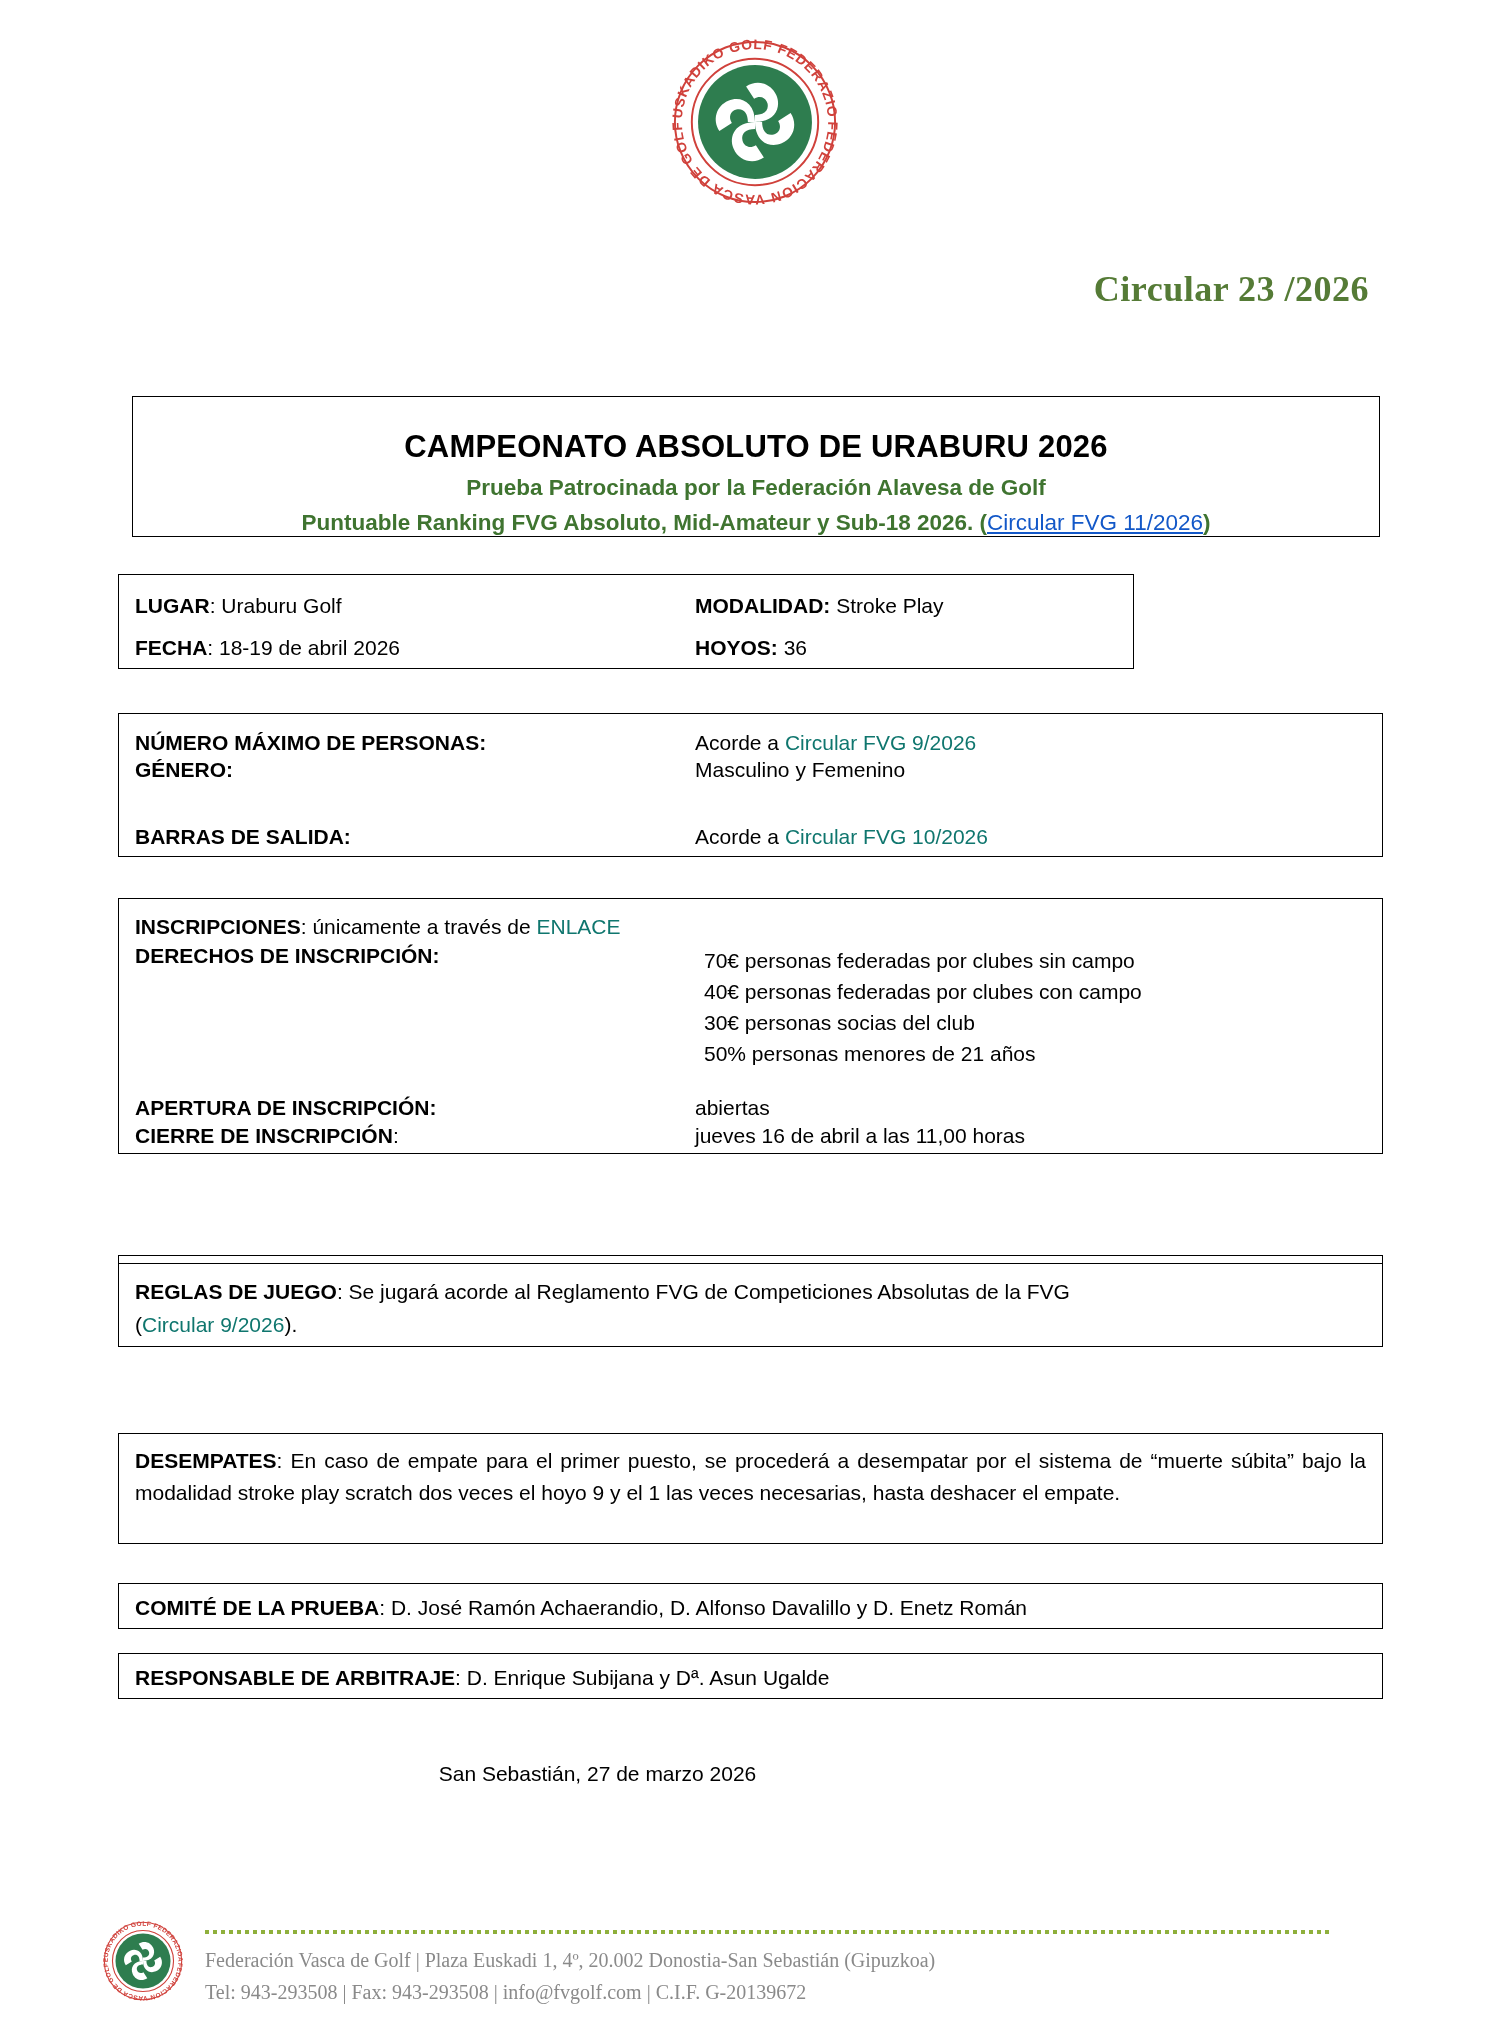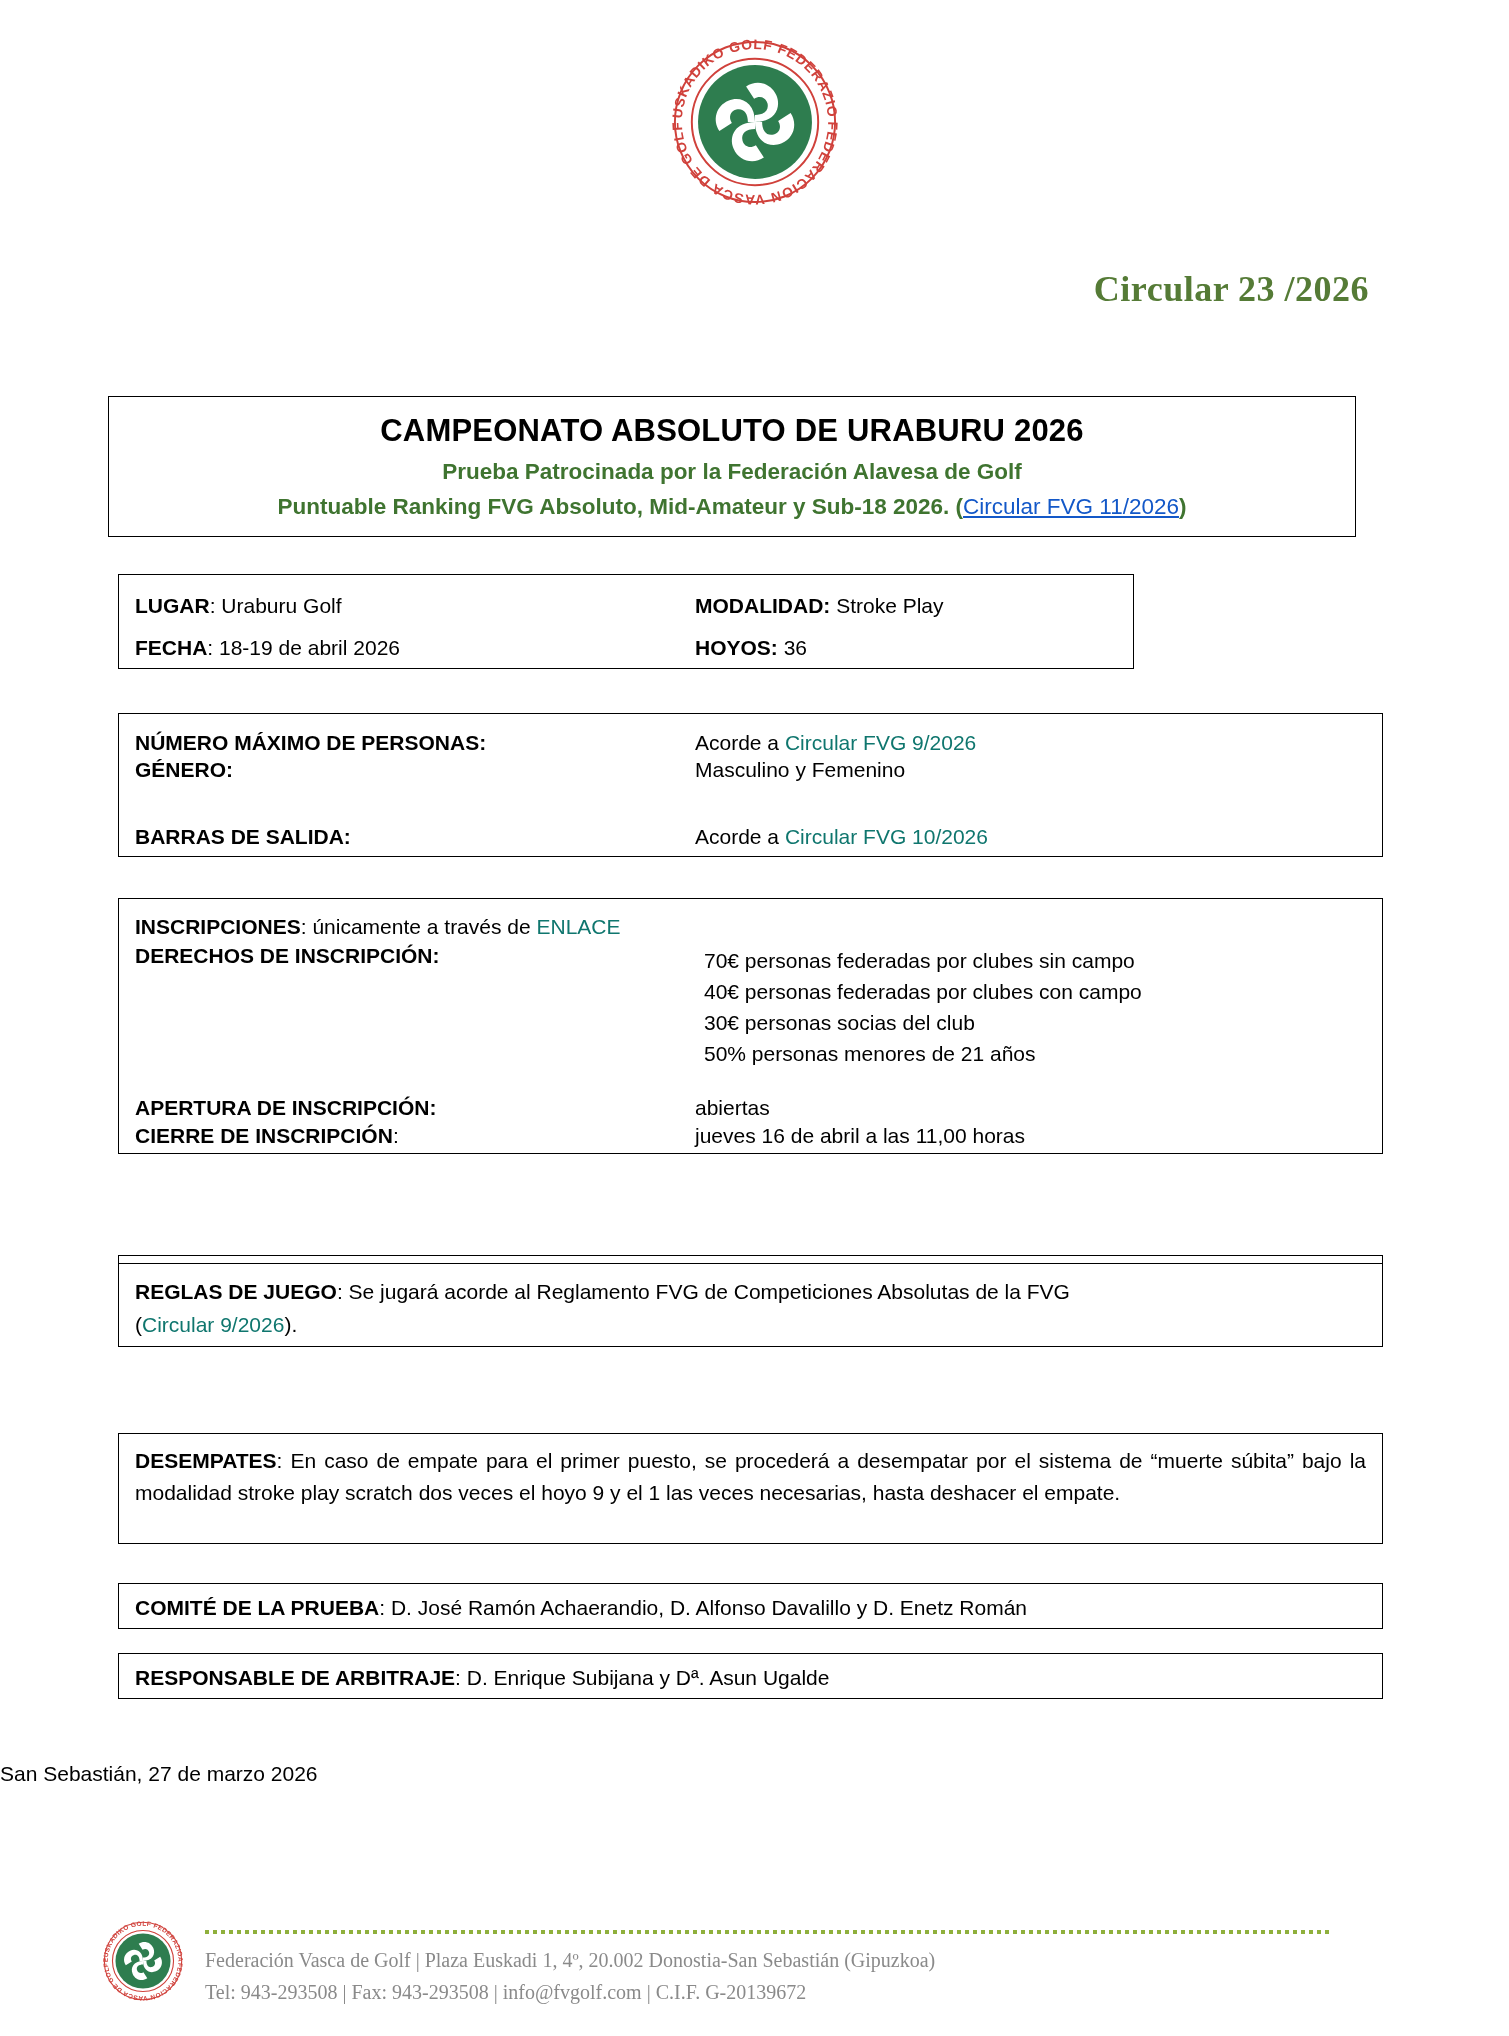--- a/index.html
+++ b/index.html
@@ -50,25 +50,25 @@
 
   .box {
     position: absolute;
     border: 1.6px solid #000;
     box-sizing: border-box;
     background: #fff;
   }
 
   
   .box-title {
-    left: 108px;
+    left: 132px;
     top: 396px;
     width: 1248px;
     height: 141px;
-    padding-top: 14px;
+    padding-top: 30px;
     text-align: center;
   }
   .t-main {
     font-size: 31px;
     font-weight: bold;
     letter-spacing: 0.2px;
     line-height: 1.28;
     color: #000;
   }
   .t-sub {
@@ -167,20 +167,21 @@
     line-height: 1.58;
     text-align: left;
   }
 
   
   .closing {
     position: absolute;
     top: 1762px;
     left: 0;
     width: 1195px;
+    text-align: center;
     font-size: 21px;
   }
 
   
   .footer {
     position: absolute;
     left: 0;
     top: 1900px;
     width: 1509px;
     height: 136px;

